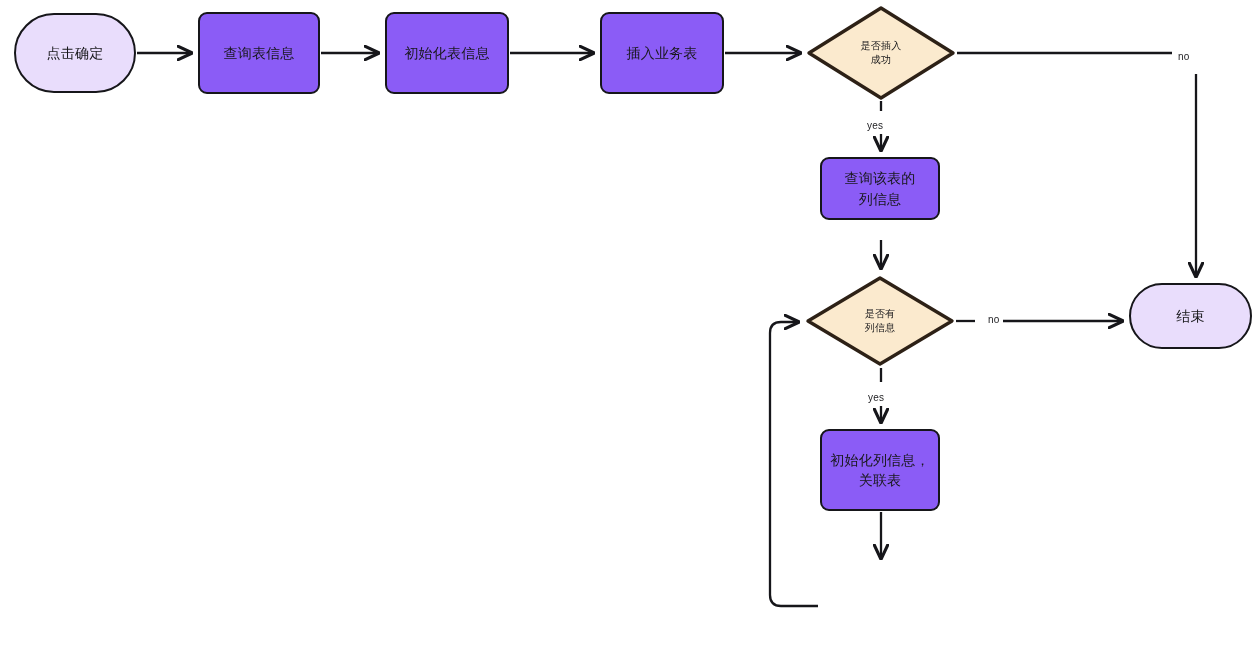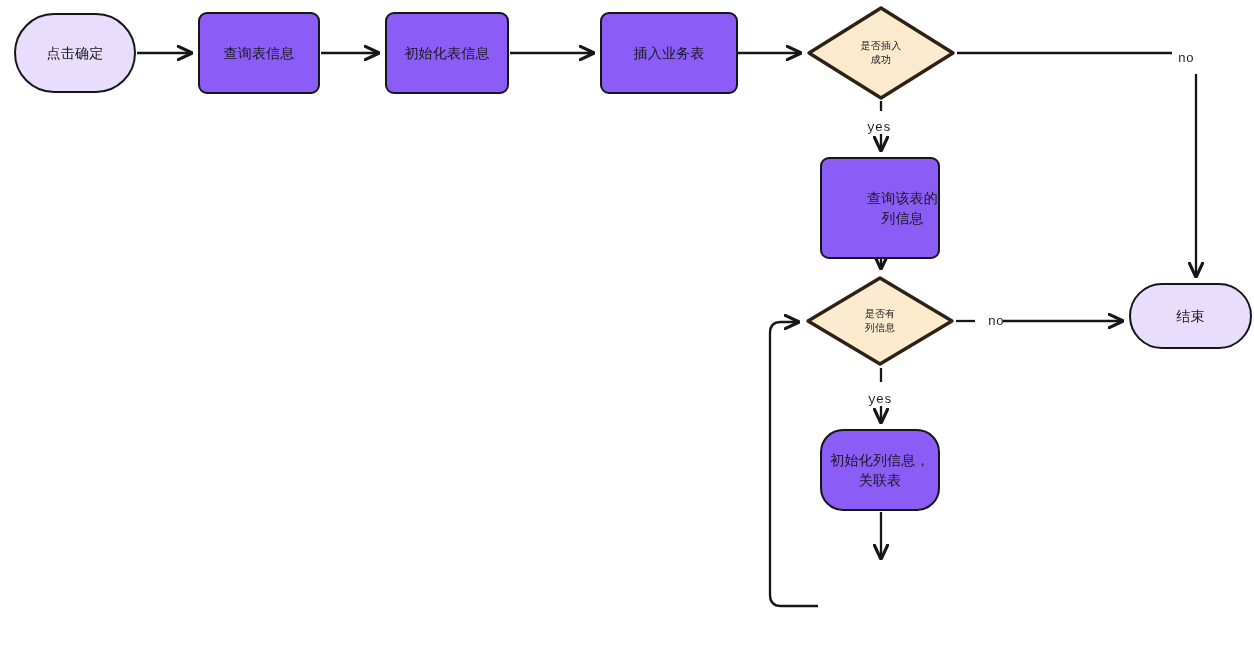--- a/index.html
+++ b/index.html
@@ -65,23 +65,23 @@
     position: relative;
     z-index: 2;
     color: #18181b;
     font-size: 10px;
     line-height: 1.45;
     white-space: pre-line;
     text-align: center;
   }
   .edge-label {
     position: absolute;
-    font-size: 13px;
+    font-size: 10px;
     color: #1d1d20;
-    font-family: Liberation Mono, monospace;
+    font-family: Liberation Sans, sans-serif;
     white-space: nowrap;
     letter-spacing: 0.2px;
   }
 </style>
 </head>
 <body>
 
 <div id="canvas">
 
   <svg id="edges" viewBox="0 0 1254 651" width="1254" height="651">
@@ -125,46 +125,46 @@
   </div>
 
   <div class="node node-process" style="left:198px; top:12px; width:122px; height:82px;">
     <span>查询表信息</span>
   </div>
 
   <div class="node node-process" style="left:385px; top:12px; width:124px; height:82px;">
     <span>初始化表信息</span>
   </div>
 
-  <div class="node node-process" style="left:600px; top:12px; width:138px; height:82px;">
+  <div class="node node-process" style="left:600px; top:12px; width:124px; height:82px;">
     <span>插入业务表</span>
   </div>
 
   <div class="node node-decision" style="left:806px; top:5px; width:150px; height:96px;">
     <svg class="dec-shape" viewBox="0 0 150 96" preserveAspectRatio="none">
       <polygon points="75,3 147,48 75,93 3,48" fill="#fbeace" stroke="#2d2116" stroke-width="3.4" stroke-linejoin="round"></polygon>
     </svg>
     <span class="dec-label">是否插入
 成功</span>
   </div>
 
-  <div class="node node-process" style="left:820px; top:157px; width:120px; height:102px;justify-content:flex-end;">
+  <div class="node node-process" style="left:820px; top:157px; width:120px; height:63px;">
     <span>查询该表的
 列信息</span>
   </div>
 
   <div class="node node-decision" style="left:805px; top:275px; width:150px; height:92px;">
     <svg class="dec-shape" viewBox="0 0 150 92" preserveAspectRatio="none">
       <polygon points="75,3 147,46 75,89 3,46" fill="#fbeace" stroke="#2d2116" stroke-width="3.4" stroke-linejoin="round"></polygon>
     </svg>
     <span class="dec-label">是否有
 列信息</span>
   </div>
 
-  <div class="node node-process" style="left:820px; top:429px; width:120px; height:82px;border-radius:23px;">
+  <div class="node node-process" style="left:820px; top:429px; width:120px; height:82px;">
     <span>初始化列信息，
 关联表</span>
   </div>
 
 
   <div class="node node-terminal" style="left:1129px; top:283px; width:123px; height:66px;">
     <span>结束</span>
   </div>
 
   <div class="edge-label" style="left:1178px; top:51px;">no</div>

